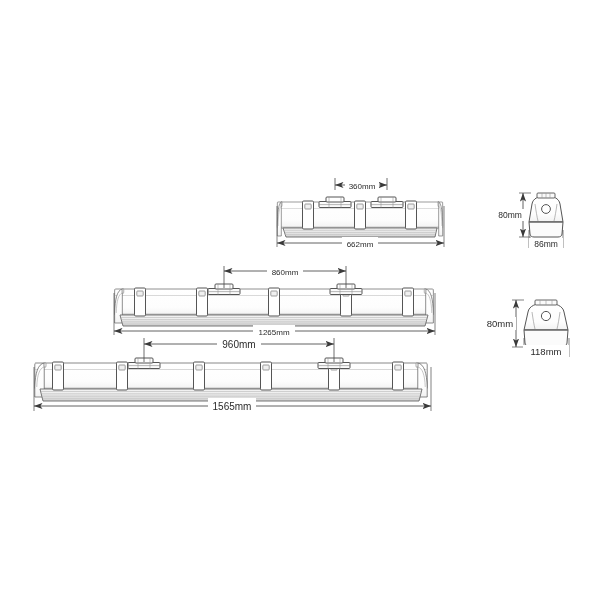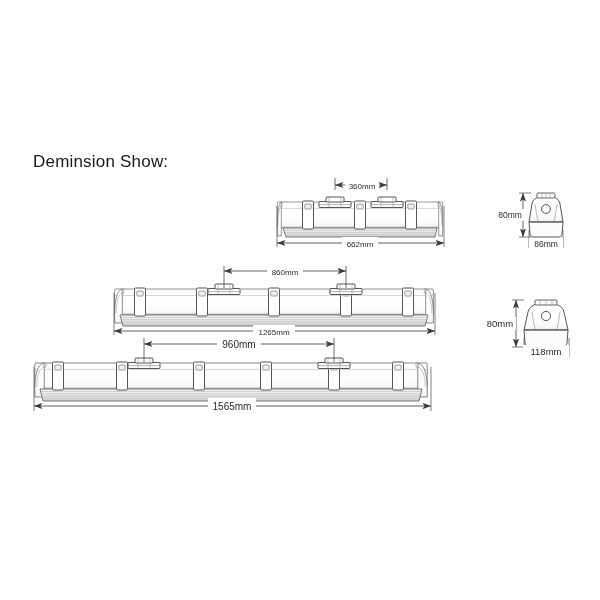--- a/index.html
+++ b/index.html
@@ -15,21 +15,20 @@
     white-space:nowrap;
   }
   svg{position:absolute;left:0;top:0;width:600px;height:600px;}
   text{font-family:"Liberation Sans", sans-serif;fill:#2b2b2b;}
 </style>
 </head>
 <body>
 
 <div id="sheet">
 
-  <div class="title">Deminsion Show:</div>
 
   <svg viewBox="0 0 600 600">
     <defs>
       <marker id="ah" markerWidth="9" markerHeight="7" refX="8.5" refY="3.5" orient="auto" markerUnits="userSpaceOnUse">
         <path d="M0,0.4 L8.5,3.5 L0,6.6 L2.1,3.5 Z" fill="#3a3a3a"></path>
       </marker>
       <marker id="ah2" markerWidth="9" markerHeight="7" refX="0.5" refY="3.5" orient="auto" markerUnits="userSpaceOnUse">
         <path d="M9,0.4 L0.5,3.5 L9,6.6 L6.9,3.5 Z" fill="#3a3a3a"></path>
       </marker>
       <linearGradient id="diffG" x1="0" y1="0" x2="0" y2="1">

